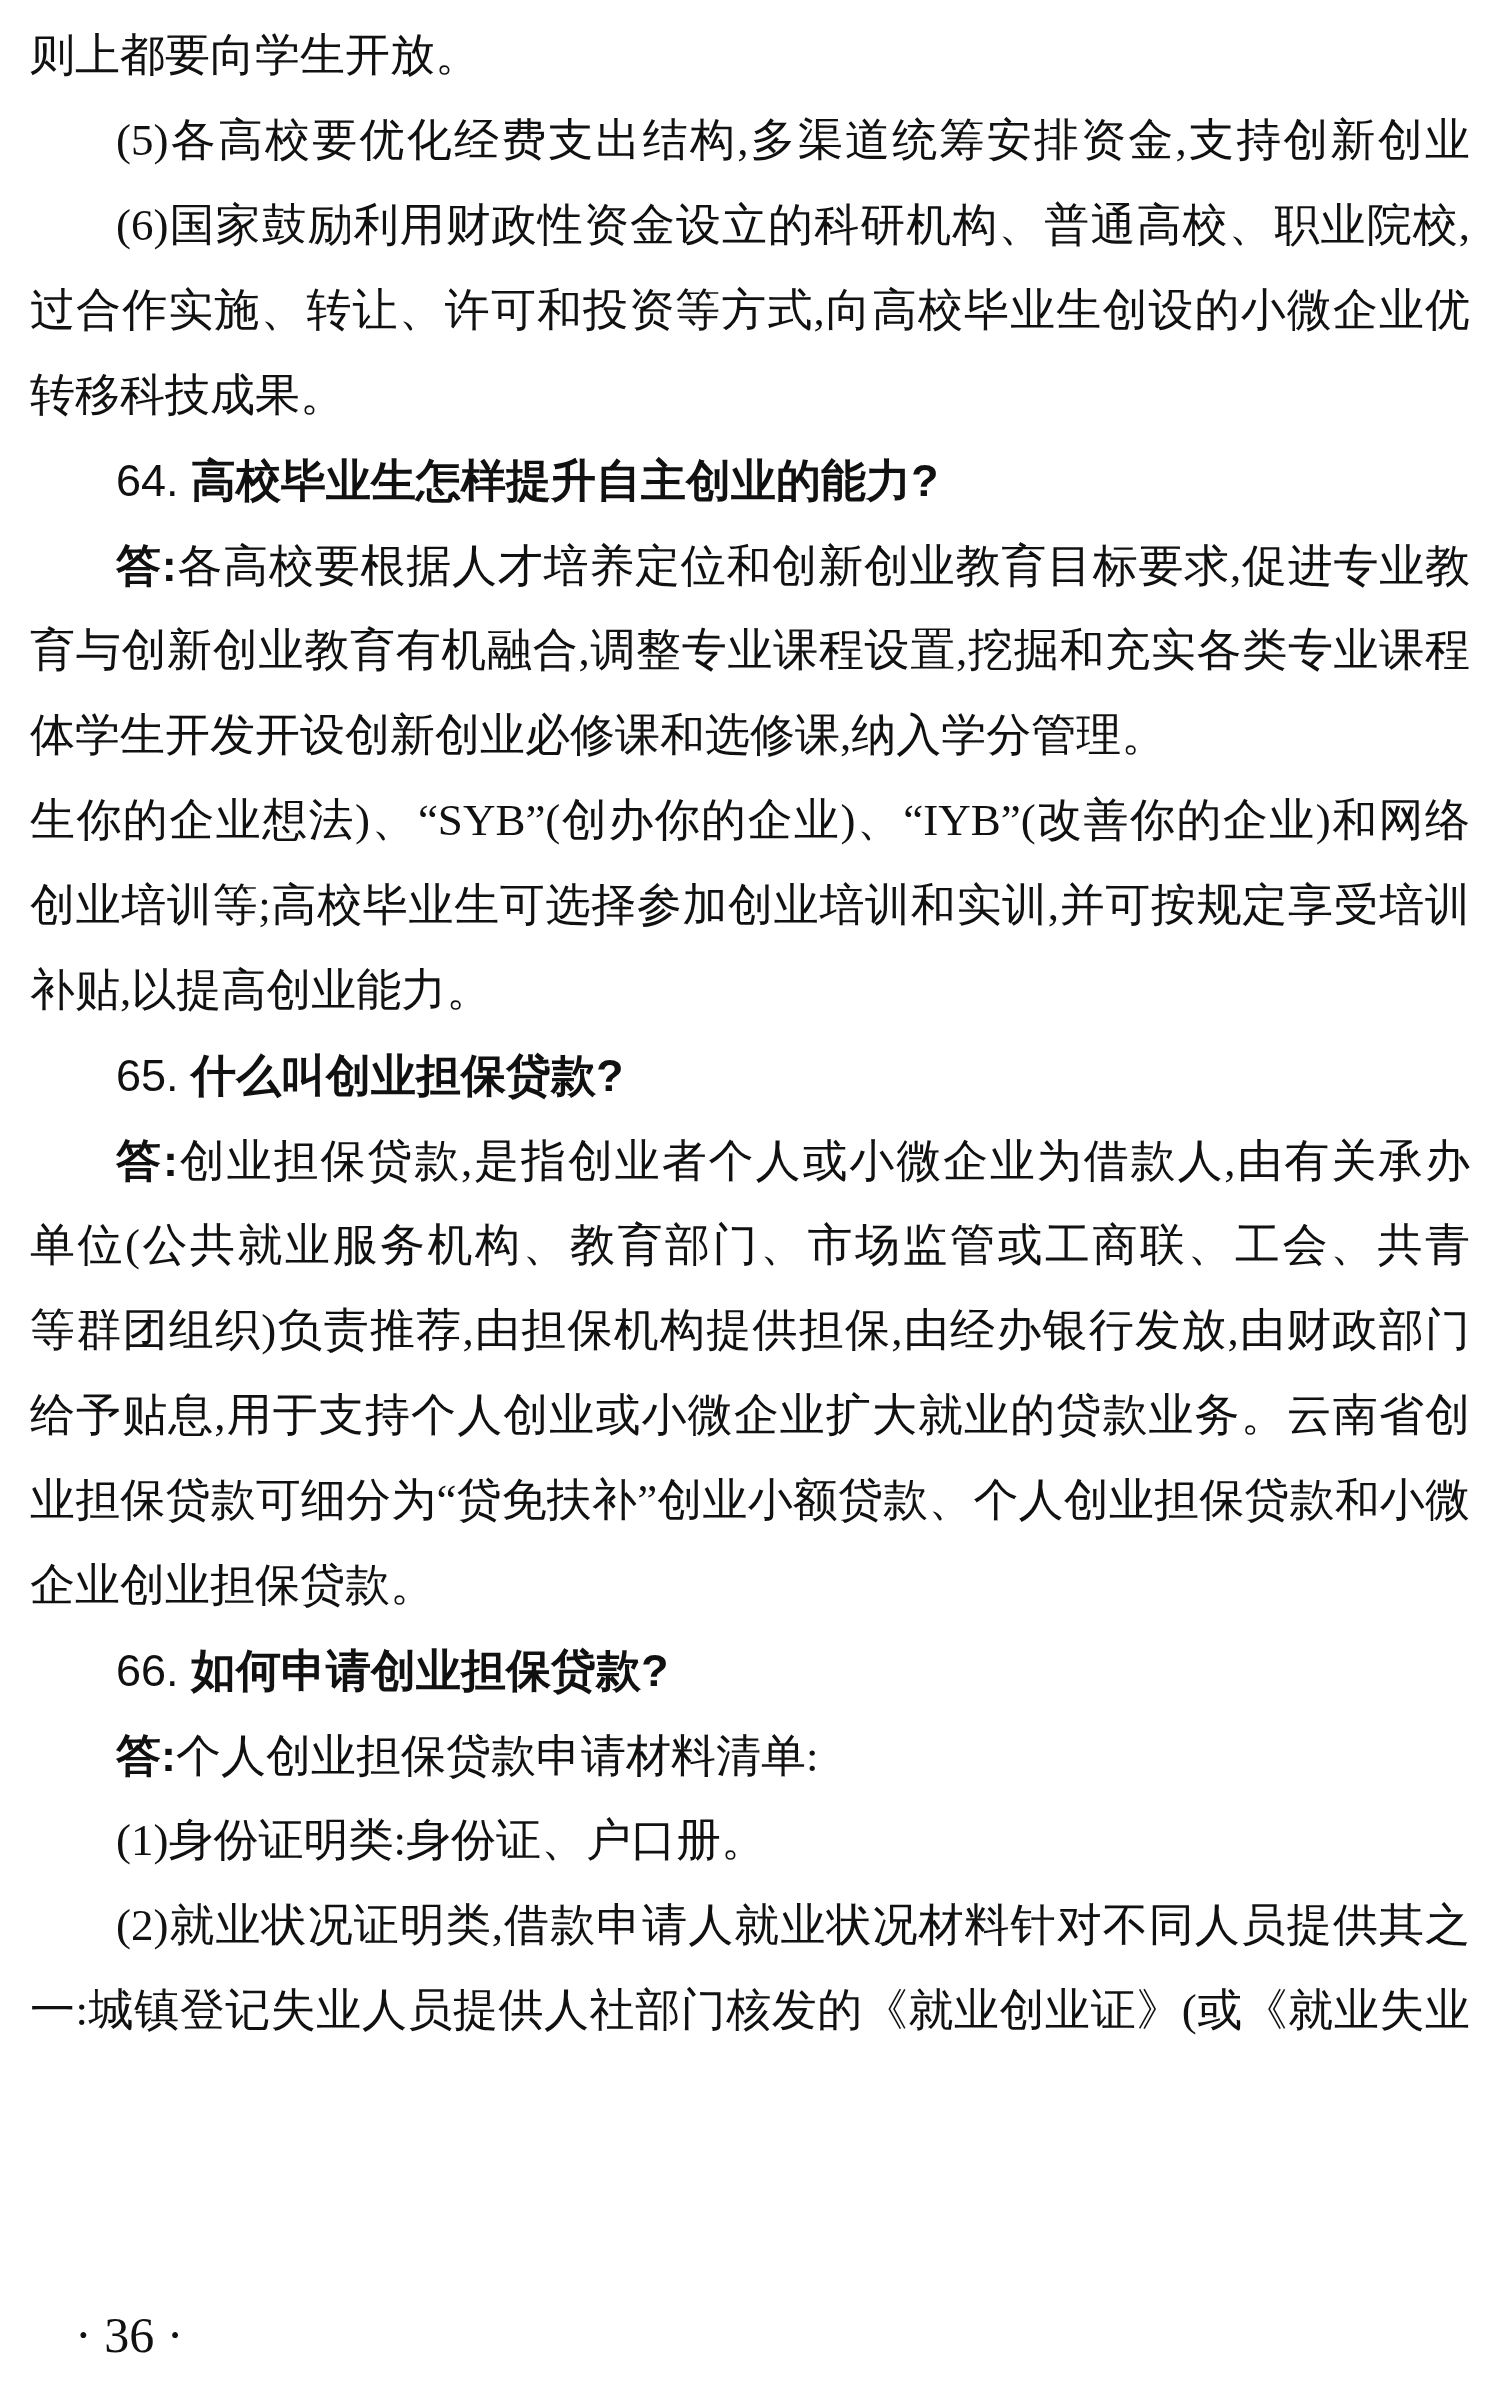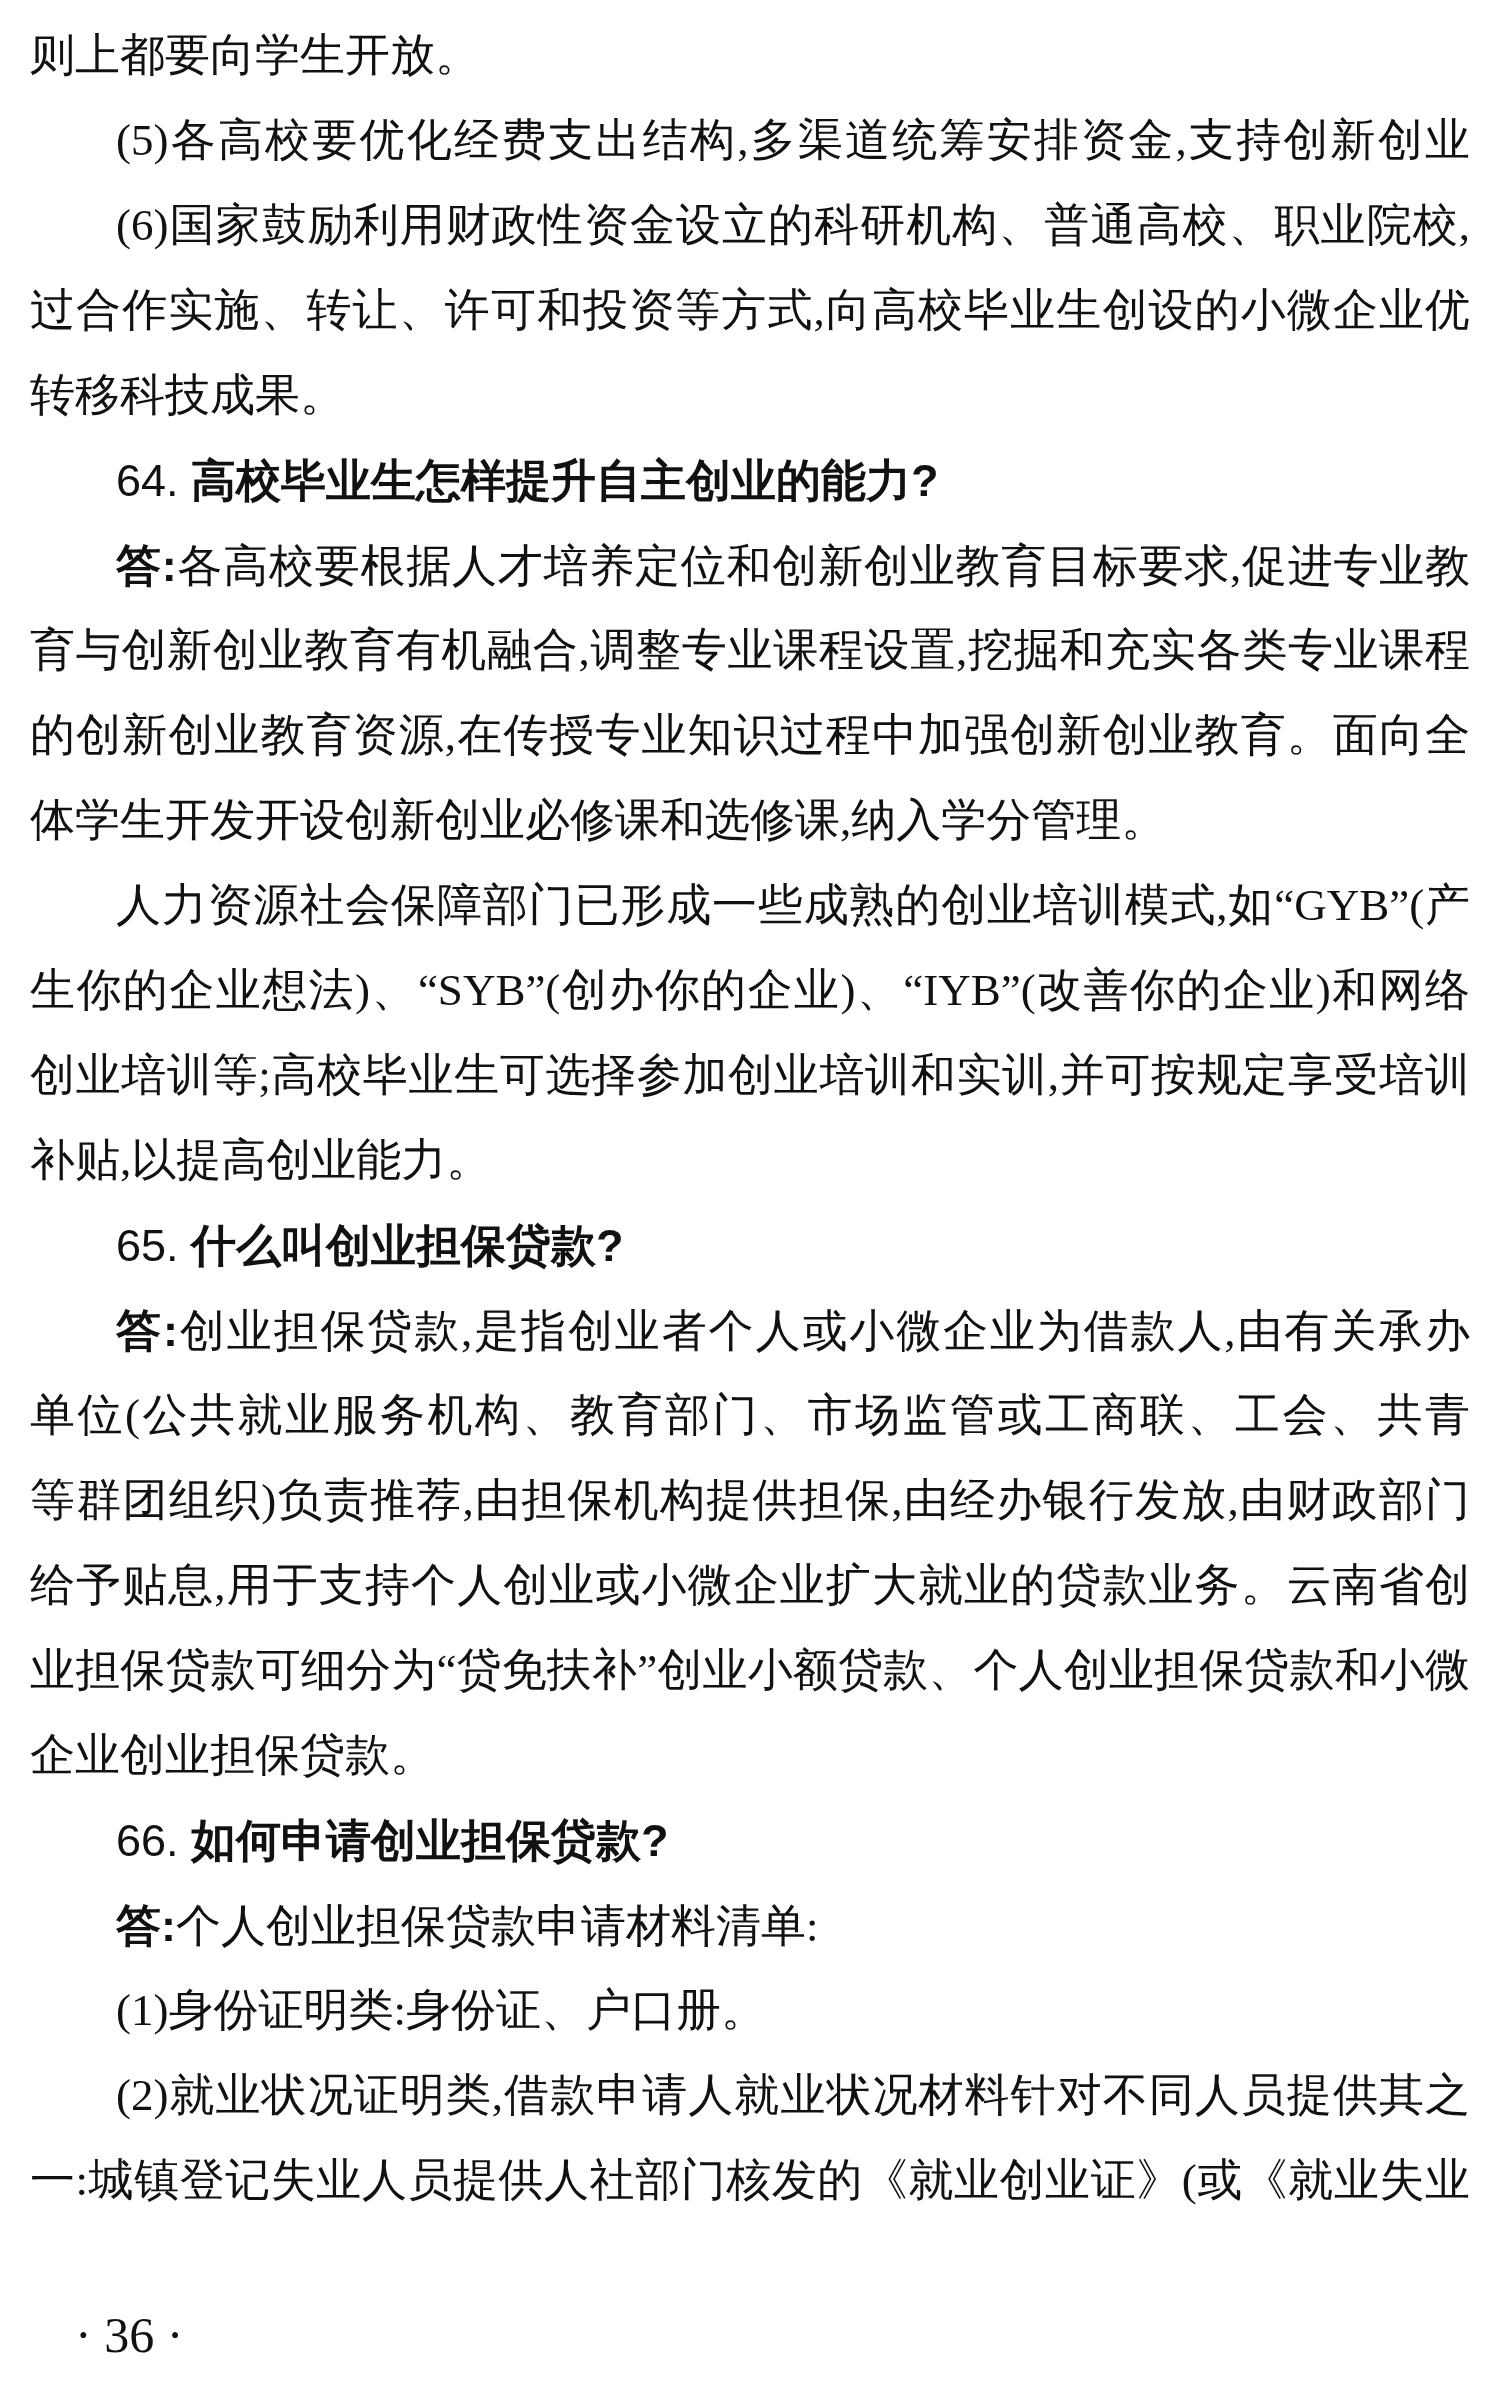--- a/index.html
+++ b/index.html
@@ -72,23 +72,21 @@
 <div class="page">
   <div class="text-block">
       <div class="line"><span class="seg-song">则上都要向学生开放。</span></div>
       <div class="line indent justify"><span class="seg-song">(5)各高校要优化经费支出结构,多渠道统筹安排资金,支持创新创业</span></div>
       <div class="line indent justify"><span class="seg-song">(6)国家鼓励利用财政性资金设立的科研机构、普通高校、职业院校,通</span></div>
       <div class="line justify"><span class="seg-song">过合作实施、转让、许可和投资等方式,向高校毕业生创设的小微企业优先</span></div>
       <div class="line"><span class="seg-song">转移科技成果。</span></div>
       <div class="line indent"><span class="seg-num">64. </span><span class="seg-hei">高校毕业生怎样提升自主创业的能力?</span></div>
       <div class="line indent justify"><span class="seg-hei">答:</span><span class="seg-song">各高校要根据人才培养定位和创新创业教育目标要求,促进专业教</span></div>
       <div class="line justify"><span class="seg-song">育与创新创业教育有机融合,调整专业课程设置,挖掘和充实各类专业课程</span></div>
-      <div class="line justify"><span class="seg-song">的创新创业教育资源,在传授专业知识过程中加强创新创业教育。面向全</span></div>
       <div class="line"><span class="seg-song">体学生开发开设创新创业必修课和选修课,纳入学分管理。</span></div>
-      <div class="line indent justify"><span class="seg-song">人力资源社会保障部门已形成一些成熟的创业培训模式,如“GYB”(产</span></div>
       <div class="line justify"><span class="seg-song">生你的企业想法)、“SYB”(创办你的企业)、“IYB”(改善你的企业)和网络</span></div>
       <div class="line justify"><span class="seg-song">创业培训等;高校毕业生可选择参加创业培训和实训,并可按规定享受培训</span></div>
       <div class="line"><span class="seg-song">补贴,以提高创业能力。</span></div>
       <div class="line indent"><span class="seg-num">65. </span><span class="seg-hei">什么叫创业担保贷款?</span></div>
       <div class="line indent justify"><span class="seg-hei">答:</span><span class="seg-song">创业担保贷款,是指创业者个人或小微企业为借款人,由有关承办</span></div>
       <div class="line justify"><span class="seg-song">单位(公共就业服务机构、教育部门、市场监管或工商联、工会、共青团、妇联</span></div>
       <div class="line justify"><span class="seg-song">等群团组织)负责推荐,由担保机构提供担保,由经办银行发放,由财政部门</span></div>
       <div class="line justify"><span class="seg-song">给予贴息,用于支持个人创业或小微企业扩大就业的贷款业务。云南省创</span></div>
       <div class="line justify"><span class="seg-song">业担保贷款可细分为“贷免扶补”创业小额贷款、个人创业担保贷款和小微</span></div>
       <div class="line"><span class="seg-song">企业创业担保贷款。</span></div>

